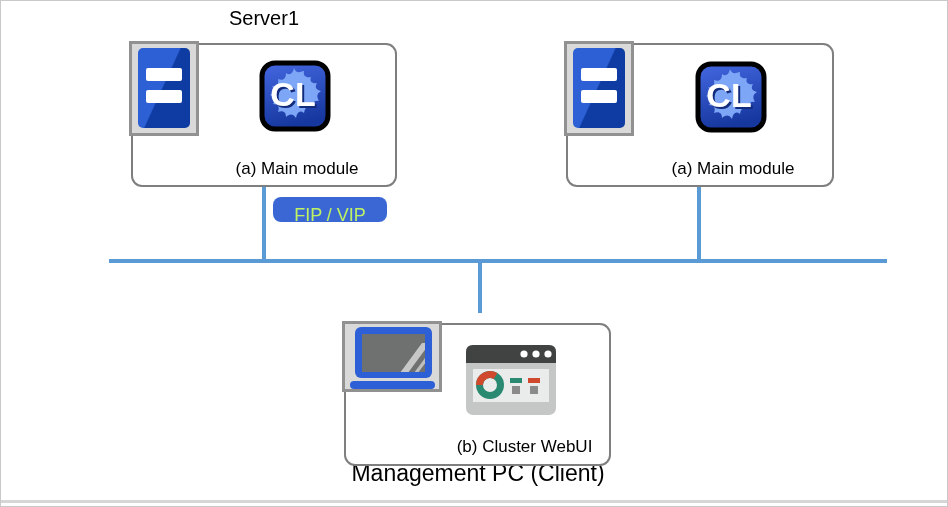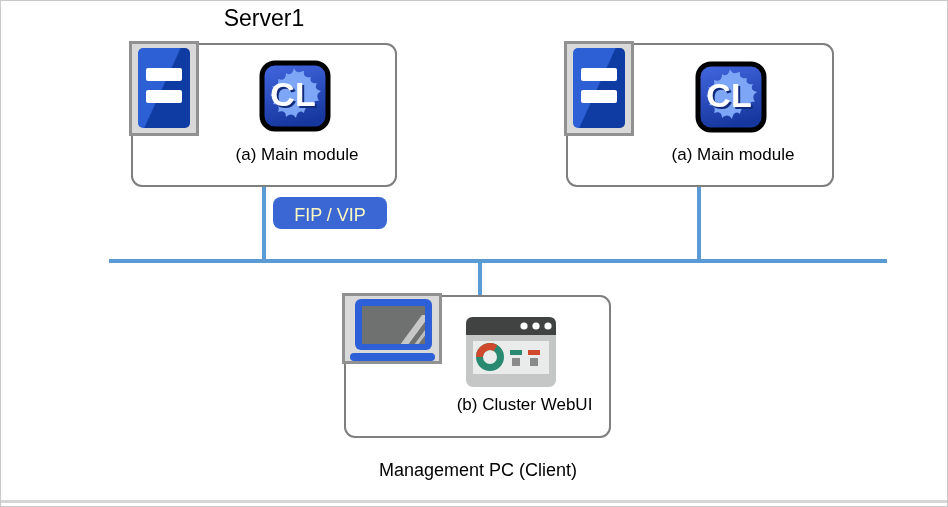--- a/index.html
+++ b/index.html
@@ -3,44 +3,44 @@
 <meta charset="utf-8">
 <style>
   html,body{margin:0;padding:0;background:#fff;font-family:"Liberation Sans",sans-serif;}
   .canvas{
     position:relative;width:948px;height:507px;background:#ffffff;
     border:1px solid #c9c9c9;box-sizing:border-box;overflow:hidden;
   }
   .bottom-edge{position:absolute;left:0;right:0;top:499px;height:3px;background:#d6d6d6;}
   .node-title{
     position:absolute;top:6px;height:22px;text-align:center;
-    font-size:23px;color:#000;line-height:22px;
+    font-size:20px;color:#000;line-height:22px;
   }
   .node-group{position:absolute;text-decoration:underline;}
   .node-box{
     position:absolute;inset:0;background:#fff;border:2px solid #7f7f7f;
     border-radius:11px;box-sizing:border-box;z-index:1;
   }
   .corner-icon{position:absolute;z-index:2;line-height:0;}
   .module-label{
-    position:absolute;text-align:center;font-size:17px;color:#000;z-index:2;
+    position:absolute;text-align:center;font-size:17px;color:#000;z-index:2;margin-top:14px;
   }
   .badge{
-    position:absolute;left:272px;top:196px;width:114px;height:32px;
-    background:#3b67d4;border-radius:8px;color:#fef9c3;font-size:18px;
+    position:absolute;left:272px;top:196px;width:114px;height:25px;
+    background:#3b67d4;border-radius:8px;color:#bef264;font-size:18px;
     text-align:center;line-height:36px;z-index:3;
   }
   .net-line{position:absolute;background:#5b9bd5;z-index:0;}
   .h-line{left:108px;top:258px;width:778px;height:4px;}
   .v-line-1{left:261px;top:186px;width:4px;height:76px;}
   .v-line-2{left:696px;top:186px;width:4px;height:76px;}
   .v-line-3{left:477px;top:258px;width:4px;height:54px;}
   .caption{
     position:absolute;left:303px;top:459px;width:348px;text-align:center;
-    font-size:18px;color:#000;
+    font-size:23px;color:#000;
   }
   .defs-holder{position:absolute;width:0;height:0;overflow:hidden;}
 </style>
 </head>
 <body>
 
 <svg class="defs-holder" aria-hidden="true">
   <defs>
     <linearGradient id="srvGrad" x1="0" y1="0" x2="1" y2="0.7">
       <stop offset="0" stop-color="#2c60d4"></stop>
@@ -110,21 +110,21 @@
              C57,34 58,37 60,41 C55,40 53,43 54,48 C49,45 46,47 45,53 C41,50 38,52 37,58
              C34,53 30,54 27,57 C27,52 24,50 19,52 C21,47 19,44 14,44 C17,40 16,37 11,35
              C16,33 16,30 13,26 C18,27 20,24 19,19 C24,21 27,19 27,13 C31,16 34,13 35,8 Z"></path>
         <text x="36" y="48" text-anchor="middle" font-size="34" font-weight="bold" fill="#122c7d">CL</text>
         <text x="34" y="46" text-anchor="middle" font-size="34" font-weight="bold" fill="#ffffff">CL</text>
       </svg>
     </div>
     <div class="module-label" style="left:68px;right:2px;top:102px;">(a) Main module</div>
   </div>
 
-  <div class="node-group" style="left:343px;top:294px;width:267px;height:143px;">
+  <div class="node-group" style="left:343px;top:322px;width:267px;height:143px;">
     <div class="node-box"></div>
     <div class="corner-icon" style="left:-2px;top:-2px;">
       <svg width="100" height="71" viewBox="0 0 100 71">
         <rect x="1.5" y="1.5" width="97" height="68" fill="#d9d9d9" stroke="#919191" stroke-width="3"></rect>
         <rect x="13" y="6" width="77" height="51" rx="6" fill="#2d5fd6"></rect>
         <rect x="20" y="13" width="63" height="38" fill="#6f7070"></rect>
         <g clip-path="url(#screenClip)">
           <path d="M55,56 L80,22 L88,22 L63,56 Z" fill="#c7c7c7"></path>
           <path d="M69,56 L94,22 L98,22 L73,56 Z" fill="#bdbdbd"></path>
         </g>

